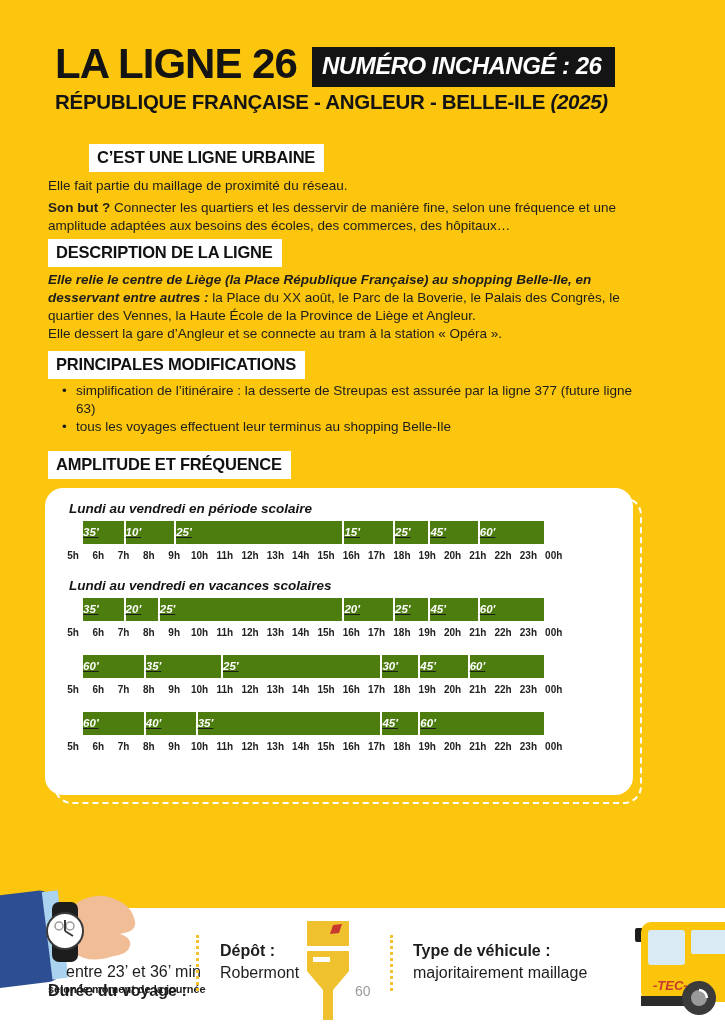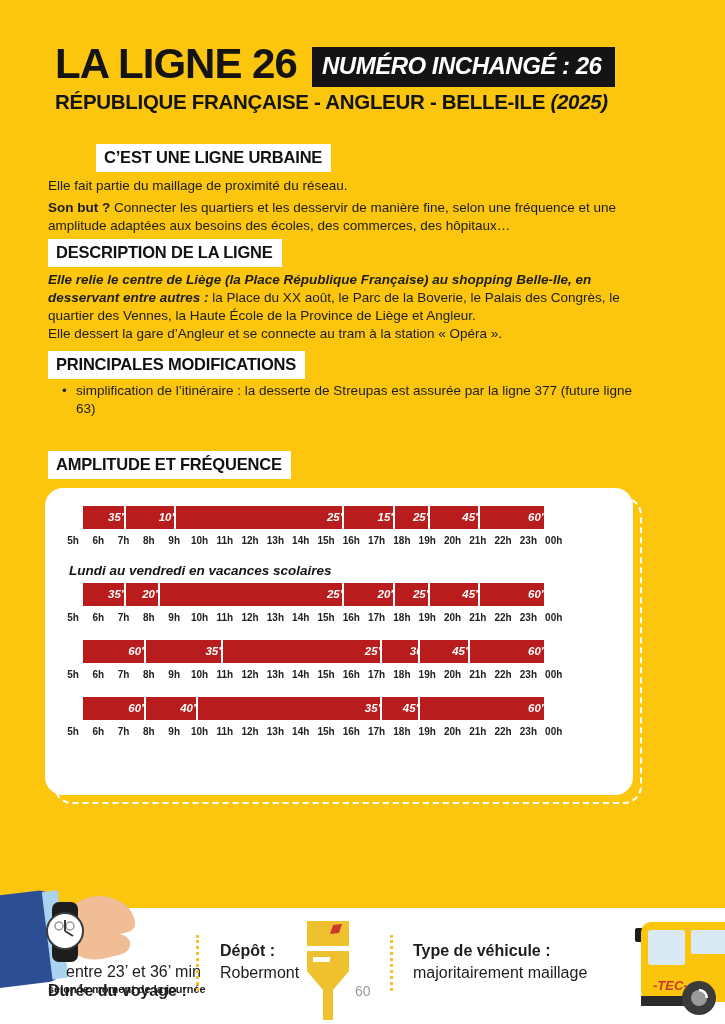--- a/index.html
+++ b/index.html
@@ -60,22 +60,23 @@
   .card {
     left:45px; top:488px; width:588px; height:307px;
     background:#fff; border-radius:18px;
     padding:13px 0 0 24px;
   }
   .tl-row { margin-bottom:11px; }
   .tl-title { font-size:13.5px; font-weight:bold; font-style:italic; color:#141414; }
   .tl-chart { position:relative; height:46px; margin-left:4px; margin-top:5px; }
   .tl-seg {
     position:absolute; top:0; height:23px;
-    background:#b91c1c;
-    text-align:right;
+    background:#4d7c0f;
+    text-align:left;
+    text-decoration:underline;
   }
   .tl-seg.gap { border-left:2px solid #fff; }
   .tl-seg span {
     color:#fff; font-size:11.5px; font-weight:bold; line-height:23px; font-style:italic;
   }
   .tl-hour {
     position:absolute; top:29px; transform:translateX(-50%);
     font-size:10px; font-weight:bold; color:#222; white-space:nowrap;
   }
 
@@ -90,50 +91,52 @@
 </head>
 <body>
 
 <div class="abs h1">LA LIGNE 26</div>
 <div class="abs badge">NUMÉRO INCHANGÉ : 26</div>
 <div class="abs subtitle">
   <span>RÉPUBLIQUE FRANÇAISE - ANGLEUR - BELLE-ILE</span>
   <span class="year">(2025)</span>
 </div>
 
-<div class="abs" style="left:50px; top:144px;padding-left:46px;">
+<div class="abs" style="left:43px; top:144px;padding-left:46px;">
   <span class="chip">C’EST UNE LIGNE URBAINE</span>
 </div>
 <div class="abs p" style="left:48px; top:177px; width:610px;">Elle fait partie du maillage de proximité du réseau.</div>
 <div class="abs p" style="left:48px; top:199px; width:604px;">
   <span class="b">Son but ?</span><span> Connecter les quartiers et les desservir de manière fine, selon une fréquence et une amplitude adaptées aux besoins des écoles, des commerces, des hôpitaux…</span>
 </div>
 
 <div class="abs" style="left:48px; top:239px;">
   <span class="chip">DESCRIPTION DE LA LIGNE</span>
 </div>
 <div class="abs p" style="left:48px; top:271px; width:600px;">
   <span class="bi">Elle relie le centre de Liège (la Place République Française) au shopping Belle-Ile, en desservant entre autres : </span><span>la Place du XX août, le Parc de la Boverie, le Palais des Congrès, le quartier des Vennes, la Haute École de la Province de Liège et Angleur.</span>
 </div>
 <div class="abs p" style="left:48px; top:325px; width:600px;">Elle dessert la gare d’Angleur et se connecte au tram à la station « Opéra ».</div>
 
 <div class="abs" style="left:48px; top:351px;">
   <span class="chip">PRINCIPALES MODIFICATIONS</span>
 </div>
 <ul class="abs mods" style="left:60px; top:382px; width:590px;">
     <li>simplification de l’itinéraire : la desserte de Streupas est assurée par la ligne 377 (future ligne 63)</li>
+    <li>tous les voyages effectuent leur terminus au shopping Belle-Ile</li>
   </ul>
 
 <div class="abs" style="left:48px; top:451px;">
   <span class="chip">AMPLITUDE ET FRÉQUENCE</span>
 </div>
 
 <div class="abs card-dash"></div>
 <div class="abs card">
     <div class="tl-row">
+      <div class="tl-title">Lundi au vendredi en période scolaire</div>
       <div class="tl-chart">
         <div class="tl-seg" style="left: 10.12px; width: 40.48px;"><span>35'</span></div>
         <div class="tl-seg gap" style="left: 50.6px; width: 50.6px;"><span>10'</span></div>
         <div class="tl-seg gap" style="left: 101.2px; width: 168.245px;"><span>25'</span></div>
         <div class="tl-seg gap" style="left: 269.445px; width: 50.6px;"><span>15'</span></div>
         <div class="tl-seg gap" style="left: 320.045px; width: 35.42px;"><span>25'</span></div>
         <div class="tl-seg gap" style="left: 355.465px; width: 49.335px;"><span>45'</span></div>
         <div class="tl-seg gap" style="left: 404.8px; width: 65.78px;"><span>60'</span></div>
         <span class="tl-hour" style="left: 0px;">5h</span>
         <span class="tl-hour" style="left: 25.3px;">6h</span>

